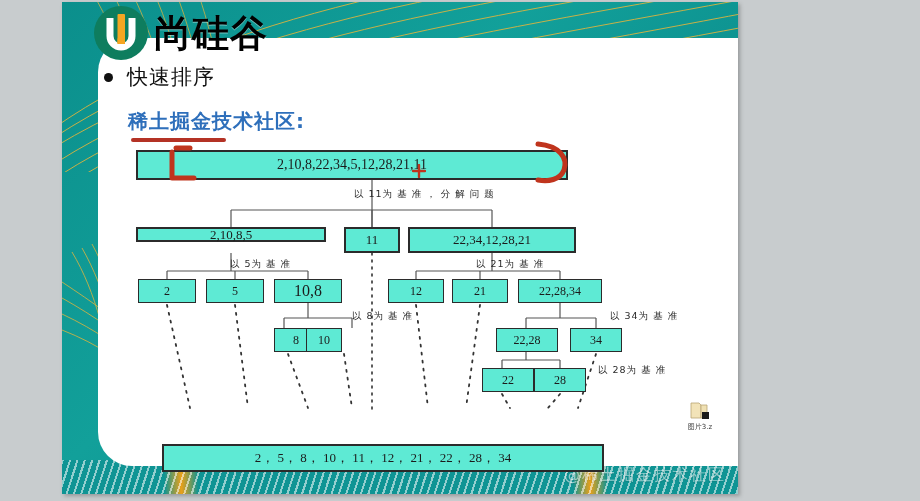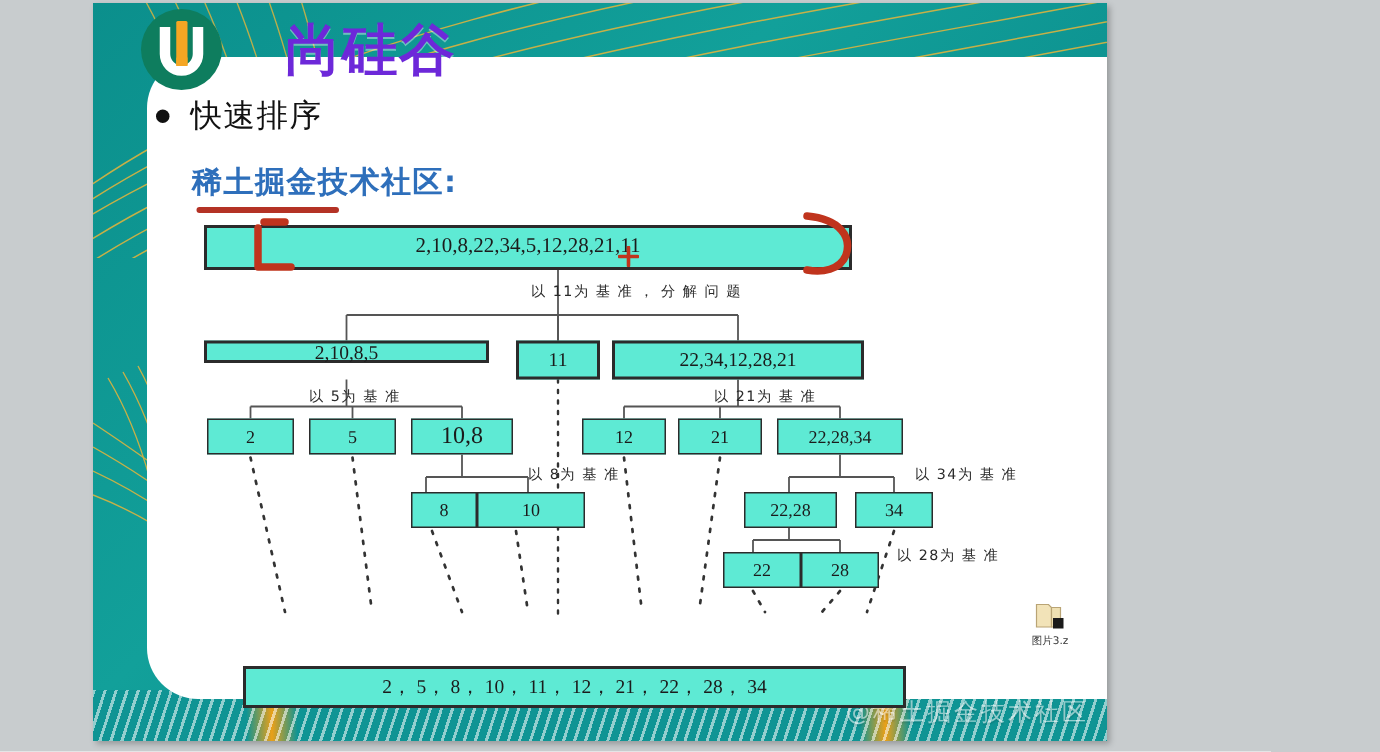--- a/index.html
+++ b/index.html
@@ -41,24 +41,23 @@
   }
 
   
   .logo{
     position:absolute;left:92px;top:2px;height:62px;
     display:flex;align-items:center;gap:4px;
   }
   .logo-mark{position:relative;width:58px;height:58px;}
   .logo-text{
     font-family:"DejaVu Sans","Liberation Sans",sans-serif;
-    font-size:37px;font-weight:bold;color:#6d28d9;
+    font-size:37px;font-weight:bold;color:#000000;
     letter-spacing:1px;line-height:1;
     text-shadow:0 1px 0 rgba(255,255,255,.4);
-    margin-left:36px;
   }
 
   
   .bullet-row{
     position:absolute;left:104px;top:63px;
     display:flex;align-items:center;gap:14px;
   }
   .bullet-dot{width:9px;height:9px;border-radius:50%;background:#111;}
   .bullet-label{
     font-family:"DejaVu Sans","Liberation Sans",sans-serif;
@@ -256,32 +255,32 @@
         <path d="M534,214 L516,268"></path>
       </g>
     </svg>
 
     <div id="diagram-nodes">
         <div class="dbox thick" style="left: 74px; top: 10px; width: 432px; height: 30px; font-size: 14px;">2,10,8,22,34,5,12,28,21,11</div>
         <div class="dlabel" style="left: 292px; top: 48px;">以 11为 基 准 ， 分 解 问 题</div>
         <div class="dbox thick" style="left: 74px; top: 87px; width: 190px; height: 15px; font-size: 13px;">2,10,8,5</div>
         <div class="dbox thick" style="left: 282px; top: 87px; width: 56px; height: 26px; font-size: 13px;">11</div>
         <div class="dbox thick" style="left: 346px; top: 87px; width: 168px; height: 26px; font-size: 13px;">22,34,12,28,21</div>
-        <div class="dlabel" style="left: 144px; top: 118px; text-align: right;">以 5为 基 准</div>
+        <div class="dlabel" style="left: 168px; top: 118px; text-align: right;">以 5为 基 准</div>
         <div class="dlabel" style="left: 414px; top: 118px;">以 21为 基 准</div>
         <div class="dbox" style="left: 76px; top: 139px; width: 58px; height: 24px; font-size: 12px;">2</div>
         <div class="dbox" style="left: 144px; top: 139px; width: 58px; height: 24px; font-size: 12px;">5</div>
         <div class="dbox" style="left: 212px; top: 139px; width: 68px; height: 24px; font-size: 16px; text-align: center;">10,8</div>
         <div class="dbox" style="left: 326px; top: 139px; width: 56px; height: 24px; font-size: 12px;">12</div>
         <div class="dbox" style="left: 390px; top: 139px; width: 56px; height: 24px; font-size: 12px;">21</div>
         <div class="dbox" style="left: 456px; top: 139px; width: 84px; height: 24px; font-size: 12px;">22,28,34</div>
         <div class="dlabel" style="left: 290px; top: 170px;">以 8为 基 准</div>
         <div class="dlabel" style="left: 548px; top: 170px;">以 34为 基 准</div>
         <div class="dbox" style="left: 212px; top: 188px; width: 44px; height: 24px; font-size: 12px;">8</div>
-        <div class="dbox" style="left: 256px; top: 188px; width: 72px; height: 24px; font-size: 12px;">10</div>
+        <div class="dbox" style="left: 244px; top: 188px; width: 36px; height: 24px; font-size: 12px;">10</div>
         <div class="dbox" style="left: 434px; top: 188px; width: 62px; height: 24px; font-size: 12px;">22,28</div>
         <div class="dbox" style="left: 508px; top: 188px; width: 52px; height: 24px; font-size: 12px;">34</div>
         <div class="dbox" style="left: 420px; top: 228px; width: 52px; height: 24px; font-size: 12px;">22</div>
         <div class="dbox" style="left: 472px; top: 228px; width: 52px; height: 24px; font-size: 12px;">28</div>
         <div class="dlabel" style="left: 536px; top: 224px;">以 28为 基 准</div>
         <div class="dbox thick" style="left: 100px; top: 272px; width: 442px; height: 28px; font-size: 13px; margin-top: 32px;">2，  5，  8，  10，    11， 12， 21， 22， 28， 34</div>
       </div>
 
     <div class="redmark" style="left:96px;top:2px;">
       <svg width="44" height="48" viewBox="0 0 44 48">

